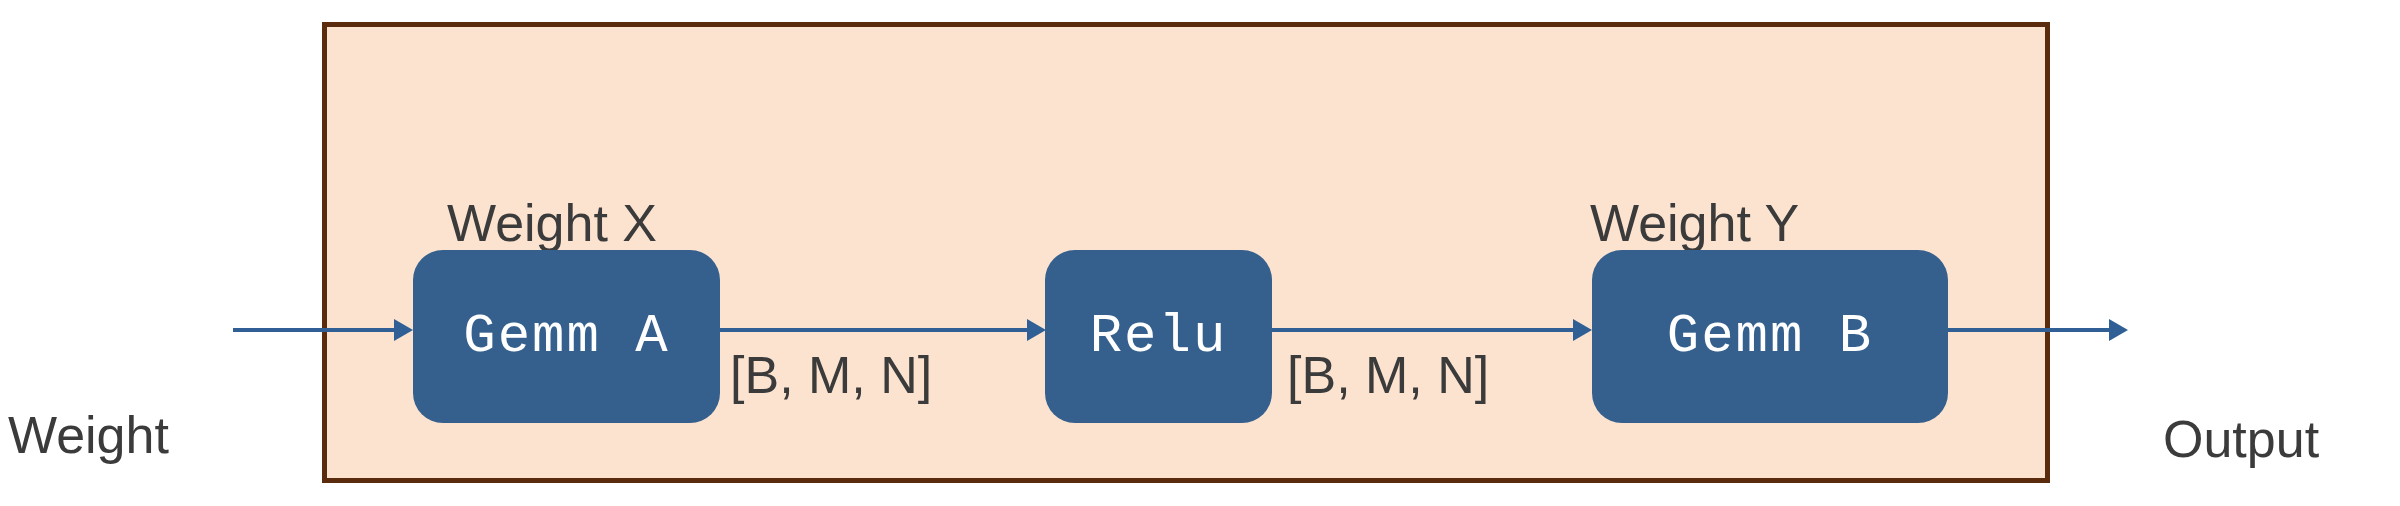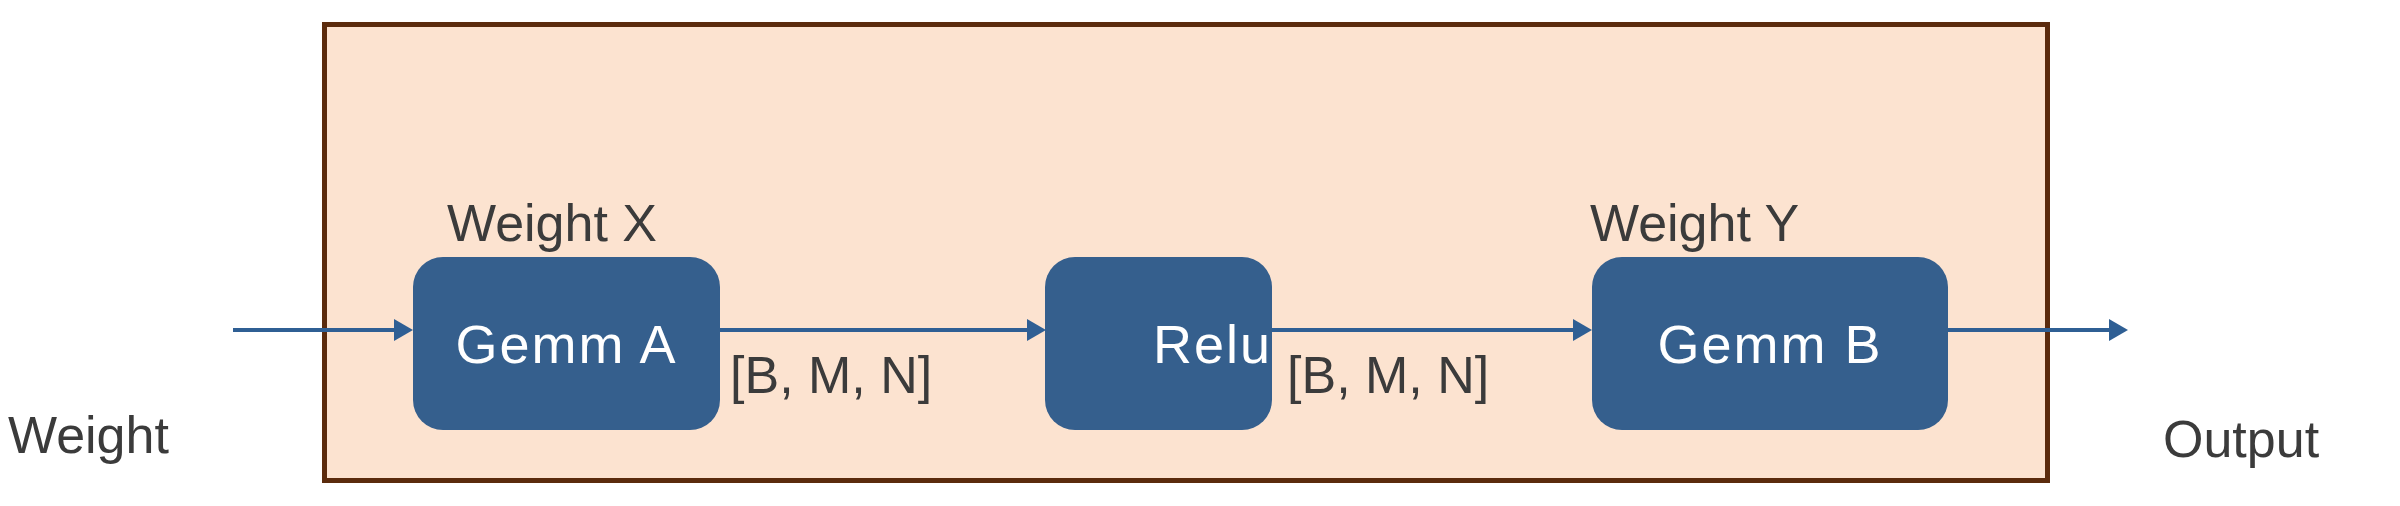--- a/index.html
+++ b/index.html
@@ -14,29 +14,29 @@
   .container-box {
     position: absolute;
     left: 322px; top: 22px;
     width: 1728px; height: 461px;
     background: var(--container-fill, #FCE3D0);
     border: 5px solid var(--container-border, #5B2B0D);
     box-sizing: border-box;
   }
   .node {
     position: absolute;
-    top: 257px; height: 173px;
+    top: 250px; height: 173px;
     background: var(--node-fill, #355F8D);
     color: var(--node-text, #ffffff);
     border-radius: 30px;
     display: flex; align-items: center; justify-content: center;
-    font-size: 54px; letter-spacing: 2px;
+    font-size: 54px; letter-spacing: 2px; font-family: Liberation Mono, monospace;
   }
   .node-gemm-a { left: 413px;  width: 307px; }
-  .node-relu   { left: 1045px; width: 227px; justify-content: flex-end; }
+  .node-relu   { left: 1045px; width: 227px; }
   .node-gemm-b { left: 1592px; width: 356px; }
   .label {
     position: absolute;
     color: var(--label-text, #3B3B3B);
     font-size: 52px; line-height: 70px;
     white-space: pre;
   }
   .label-input    { left: 8px;    top: 260px; }
   .label-output   { left: 2163px; top: 264px; }
   .label-weight-x { left: 447px;  top: 48px; }

